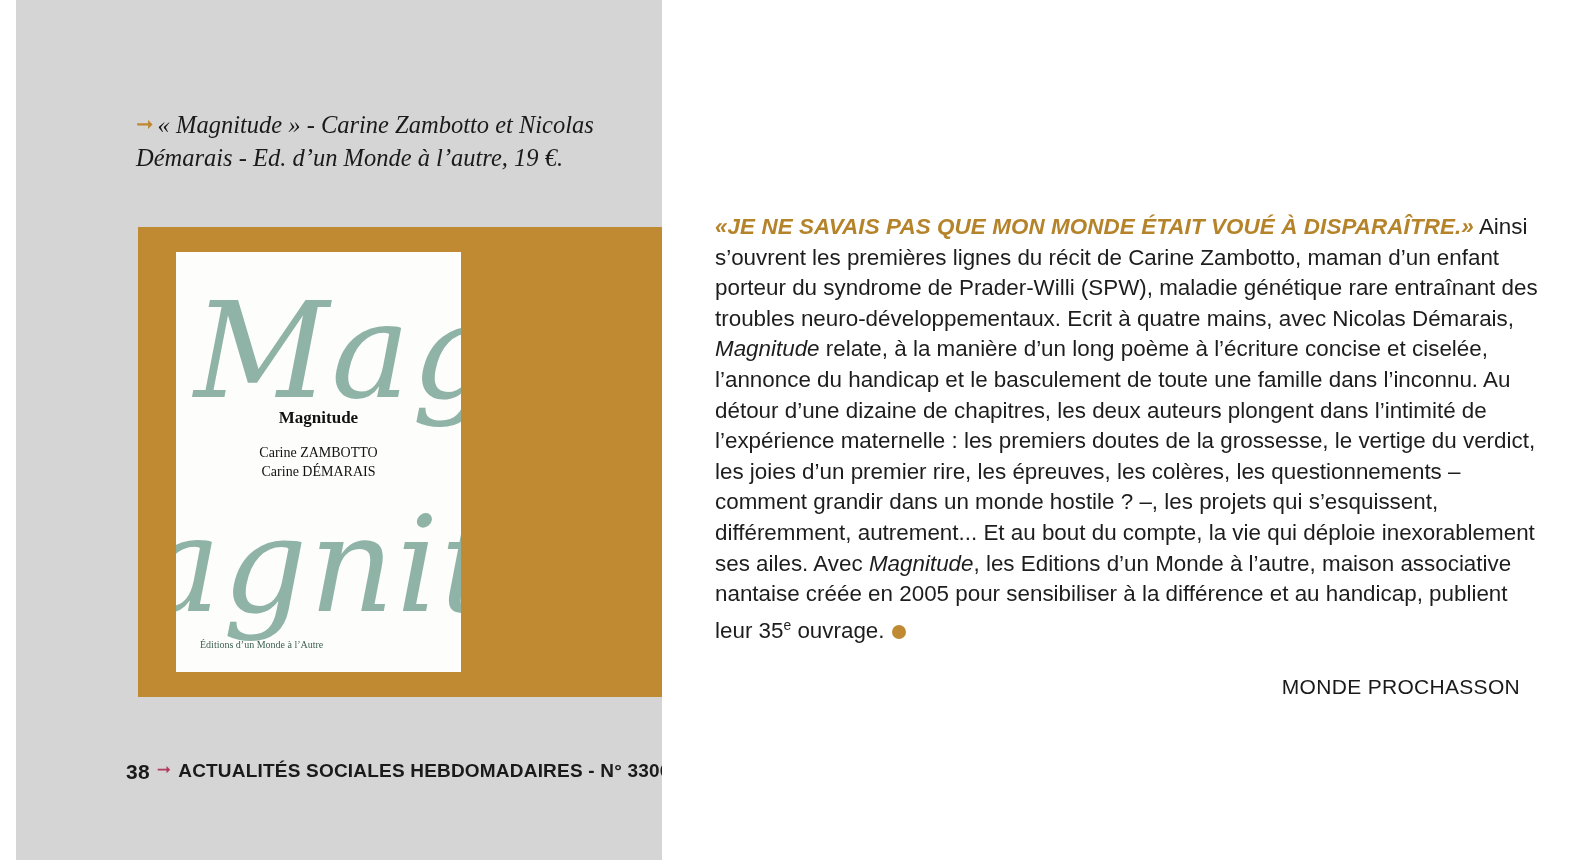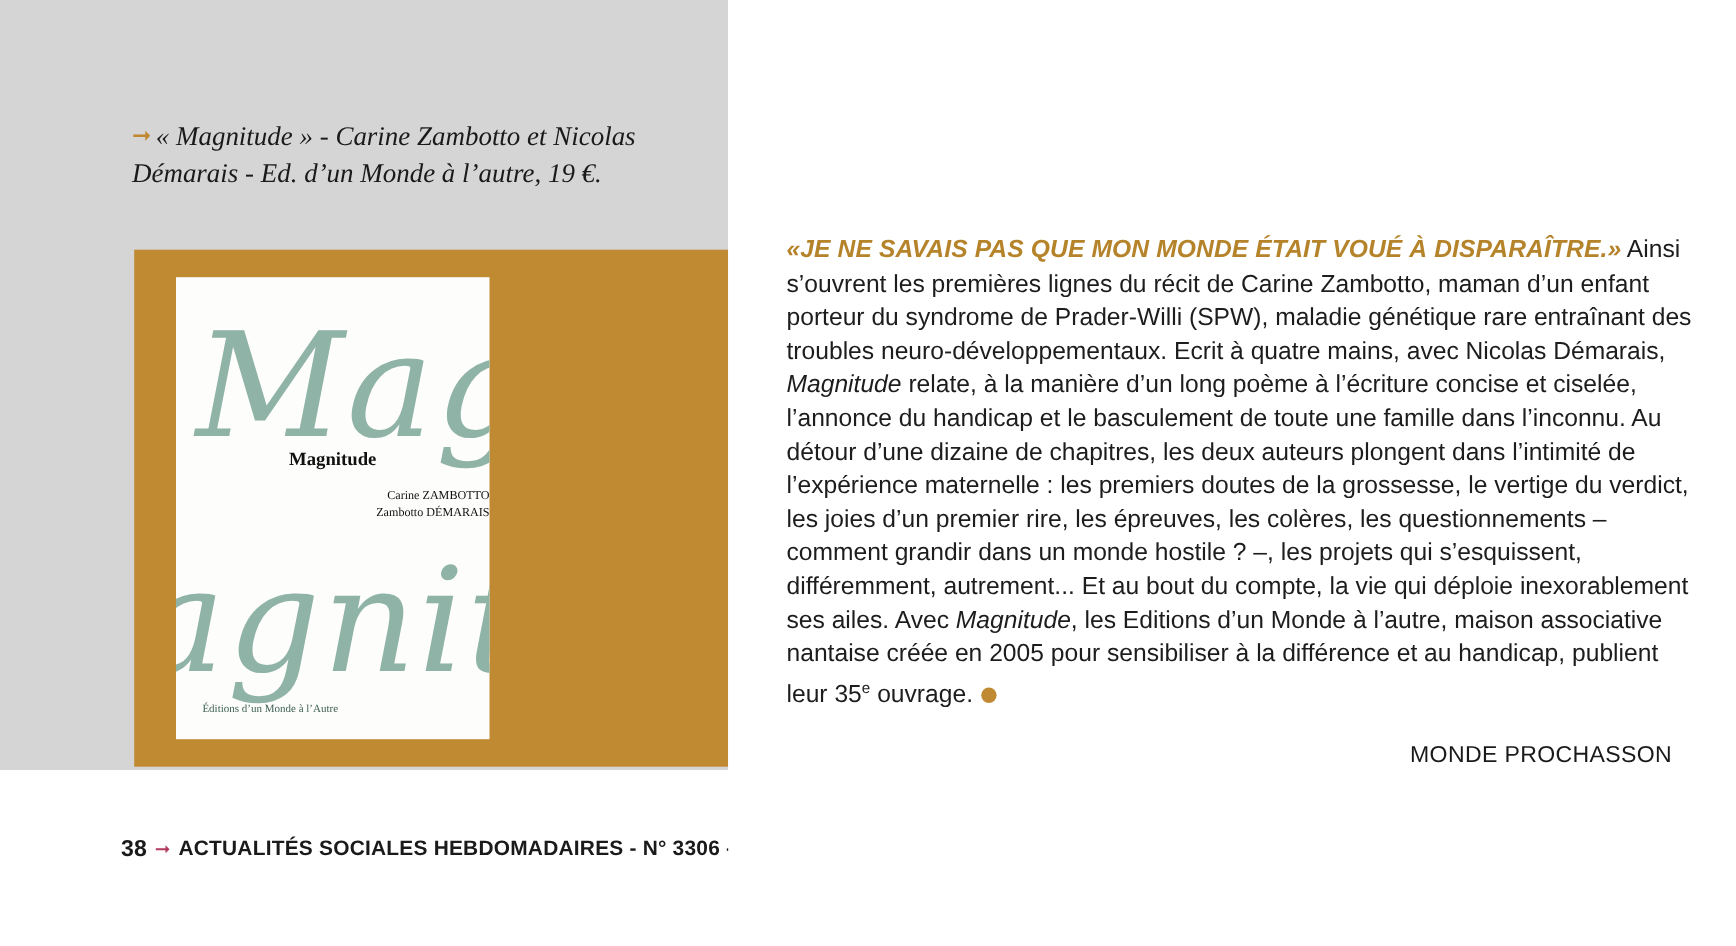--- a/index.html
+++ b/index.html
@@ -15,24 +15,24 @@
   }
   .page {
     position: relative;
     width: 1578px;
     height: 860px;
     background: #ffffff;
   }
   
   .left-col {
     position: absolute;
-    left: 0;
+    left: 16px;
     top: 0;
     width: 662px;
-    height: 700px;
+    height: 860px;
     background: #d5d5d5;
   }
   .caption {
     position: absolute;
     left: 120px;
     top: 108px;
     width: 480px;
     font-family: "Liberation Serif", serif;
     font-style: italic;
     font-size: 24.5px;
@@ -91,44 +91,43 @@
     font-family: "Liberation Serif", serif;
     font-weight: bold;
     font-size: 17px;
     color: #111;
   }
   .cover-authors {
     position: absolute;
     left: 0;
     right: 0;
     top: 192px;
-    text-align: right;
-    font-family: "Liberation Serif", serif;
-    font-size: 11px;
+    text-align: center;
+    font-family: "Liberation Serif", serif;
+    font-size: 14px;
     line-height: 1.35;
     color: #111;
   }
   .cover-publisher {
     position: absolute;
     left: 0;
     right: 0;
     bottom: 22px;
     text-align: left;
     font-family: "Liberation Serif", serif;
     font-size: 10px;
     color: #3d5f55;
     margin-left: 24px;
   }
   
   .footer {
     position: absolute;
     left: 110px;
     top: 760px;
     display: flex;
-    align-items: center;
     font-size: 19px;
     letter-spacing: 0.2px;
     color: #1a1a1a;
     white-space: nowrap;
   }
   .footer .pagenum {
     font-weight: bold;
     font-size: 21px;
     margin-right: 7px;
   }
@@ -225,21 +224,21 @@
       <span class="arrow">➞</span><span>« Magnitude » - Carine Zambotto et Nicolas Démarais - Ed. d’un Monde à l’autre, 19 €.</span>
     </div>
 
     <div class="book-block">
       <div class="book-cover">
         <div class="script-top">Magn</div>
         <div class="script-bottom">agnitu</div>
         <div class="cover-title">Magnitude</div>
         <div class="cover-authors">
           <div>Carine ZAMBOTTO</div>
-          <div>Zambotto DÉMARAIS</div>
+          <div>Carine DÉMARAIS</div>
         </div>
         <div class="cover-publisher">Éditions d’un Monde à l’Autre</div>
       </div>
     </div>
 
     <div class="footer">
       <span class="pagenum">38</span>
       <span class="farrow">➞</span>
       <span class="ftext">ACTUALITÉS SOCIALES HEBDOMADAIRES - N° 3306 - 5 MAI 2023</span>
     </div>

